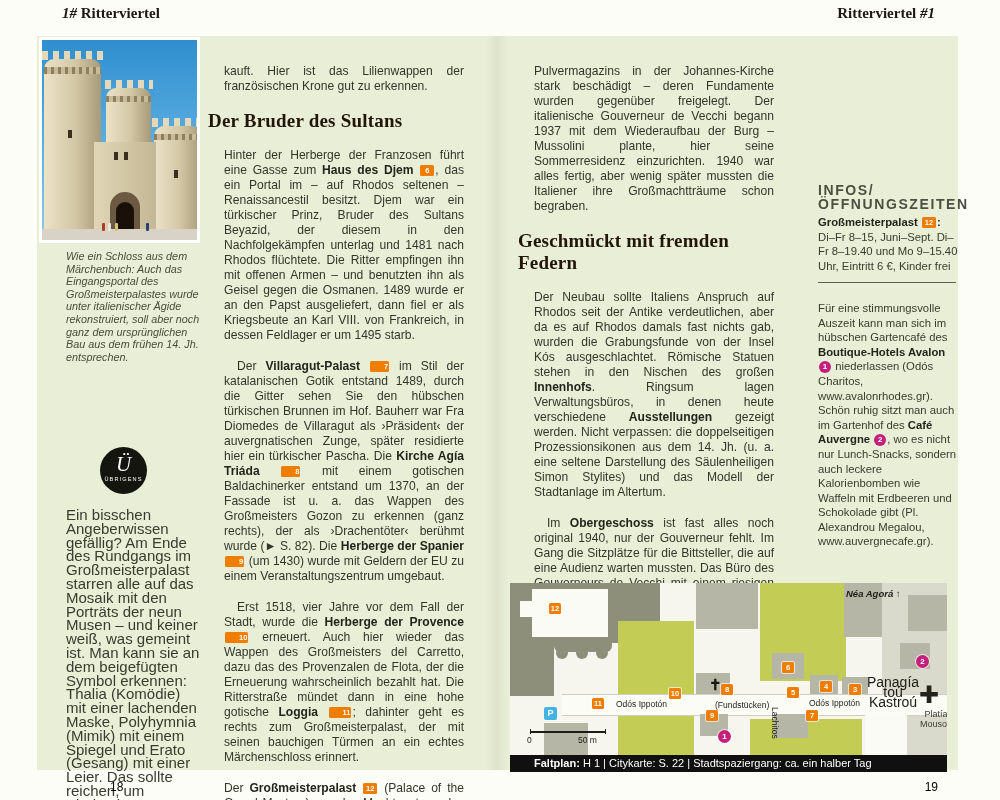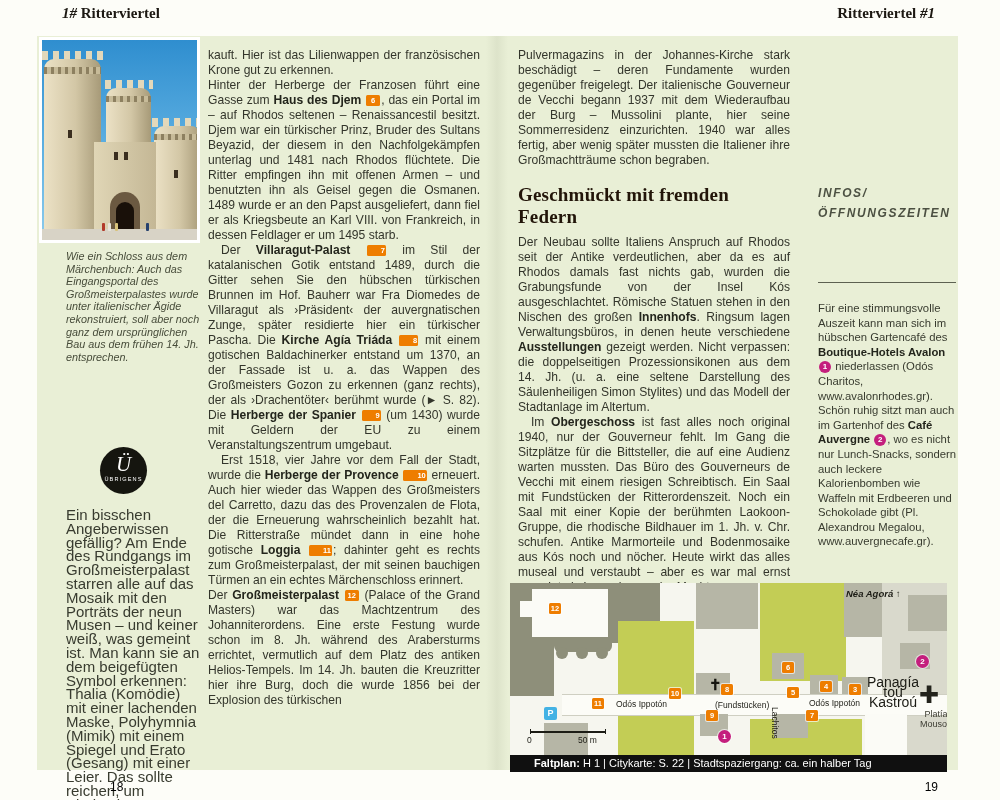--- a/index.html
+++ b/index.html
@@ -28,30 +28,30 @@
   .person{width:3px;height:8px;border-radius:1px;}
   
   .caption{position:absolute;left:66px;top:250px;width:138px;font-style:italic;font-size:10.8px;line-height:12.6px;color:#474c3a;}
   .badge{position:absolute;left:100px;top:447px;width:47px;height:47px;border-radius:50%;background:#15150f;color:#fff;text-align:center;}
   .badge .bl{font-family:"Liberation Serif",serif;font-size:21px;line-height:1;margin-top:7px;font-style:italic;}
   .badge .bt{font-size:5.6px;letter-spacing:1.1px;margin-top:1px;}
   .uebtxt{position:absolute;left:66px;top:508px;width:137px;font-size:15px;line-height:13.8px;color:#383b2f;}
   
   .col{position:absolute;top:48px;width:272px;font-size:12.1px;line-height:15px;color:#33352b;text-align:justify;}
   .c1{left:208px;} .c2{left:518px;}
-  .col p{margin:0;}
+  .col p{margin:16px;}
   .col p.ind{text-indent:13px;}
   h3{font-family:"Liberation Serif",serif;font-size:19px;font-weight:bold;color:#221509;margin:16px 0 7px 0;line-height:22px;text-align:left;letter-spacing:.2px;}
   b{color:#23251c;}
   .sq,.ci{display:inline-block;color:#fff;font-weight:bold;text-align:center;font-family:"Liberation Sans",sans-serif;}
   .sq{min-width:12px;height:11px;background:#ee7d00;font-size:7.5px;line-height:11px;border-radius:1.5px;padding:0 1px;position:relative;top:-1px;margin:0 1px;}
   .ci{width:12px;height:12px;background:#c41f7d;font-size:8px;line-height:12px;border-radius:50%;position:relative;top:-1px;margin:0 1px;}
   
   .sb{position:absolute;left:818px;width:141px;color:#383b2f;}
-  .sb-label{font-size:12px;font-weight:bold;letter-spacing:1.6px;color:#4c5042;line-height:20px;font-style:italic;}
+  .sb-label{font-size:14px;font-weight:bold;letter-spacing:1.6px;color:#4c5042;line-height:14px;}
   .sb-p{font-size:11.3px;line-height:14.5px;text-align:left;}
   .sb-rule{position:absolute;left:818px;top:282px;width:138px;height:1px;background:#5d6151;}
   
   .map{position:absolute;left:510px;top:583px;width:437px;height:189px;}
   .map-canvas{position:absolute;left:0;top:0;width:437px;height:172px;background:#f6f6ef;overflow:hidden;}
   .shape{position:absolute;}
   .olive{background:#8e8f7a;}
   .bld{background:#b6b6a6;}
   .bld2{background:#d9d9cc;}
   .park{background:#c3cd55;}
@@ -118,35 +118,37 @@
   <div class="caption">Wie ein Schloss aus dem Märchenbuch: Auch das Eingangsportal des Großmeisterpalastes wurde unter italienischer Ägide rekonstruiert, soll aber noch ganz dem ursprünglichen Bau aus dem frühen 14. Jh. entsprechen.</div>
 
   <div class="badge">
     <div class="bl">Ü</div>
     <div class="bt">ÜBRIGENS</div>
   </div>
   <div class="uebtxt">Ein bisschen Angeberwissen gefällig? Am Ende des Rundgangs im Großmeisterpalast starren alle auf das Mosaik mit den Porträts der neun Musen – und keiner weiß, was gemeint ist. Man kann sie an dem beigefügten Symbol erkennen: Thalia (Komödie) mit einer lachenden Maske, Polyhymnia (Mimik) mit einem Spiegel und Erato (Gesang) mit einer Leier. Das sollte reichen, um Eindruck zu schinden!</div>
 
   <div class="col c1">
     <p>kauft. Hier ist das Lilienwappen der französischen Krone gut zu erkennen.</p>
+    <h3>Der Bruder des Sultans</h3>
     <p>Hinter der Herberge der Franzosen führt eine Gasse zum <b>Haus des Djem </b><span class="sq">6</span>, das ein Portal im – auf Rhodos seltenen – Renaissancestil besitzt. Djem war ein türkischer Prinz, Bruder des Sultans Beyazid, der diesem in den Nachfolgekämpfen unterlag und 1481 nach Rhodos flüchtete. Die Ritter empfingen ihn mit offenen Armen – und benutzten ihn als Geisel gegen die Osmanen. 1489 wurde er an den Papst ausgeliefert, dann fiel er als Kriegsbeute an Karl VIII. von Frankreich, in dessen Feldlager er um 1495 starb.</p>
     <p class="ind">Der <b>Villaragut-Palast </b><span class="sq">7</span> im Stil der katalanischen Gotik entstand 1489, durch die Gitter sehen Sie den hübschen türkischen Brunnen im Hof. Bauherr war Fra Diomedes de Villaragut als ›Präsident‹ der auvergnatischen Zunge, später residierte hier ein türkischer Pascha. Die <b>Kirche Agía Triáda </b><span class="sq">8</span> mit einem gotischen Baldachinerker entstand um 1370, an der Fassade ist u. a. das Wappen des Großmeisters Gozon zu erkennen (ganz rechts), der als ›Drachentöter‹ berühmt wurde (► S. 82). Die <b>Herberge der Spanier </b><span class="sq">9</span> (um 1430) wurde mit Geldern der EU zu einem Veranstaltungszentrum umgebaut.</p>
     <p class="ind">Erst 1518, vier Jahre vor dem Fall der Stadt, wurde die <b>Herberge der Provence </b><span class="sq">10</span> erneuert. Auch hier wieder das Wappen des Großmeisters del Carretto, dazu das des Provenzalen de Flota, der die Erneuerung wahrscheinlich bezahlt hat. Die Ritterstraße mündet dann in eine hohe gotische <b>Loggia </b><span class="sq">11</span>; dahinter geht es rechts zum Großmeisterpalast, der mit seinen bauchigen Türmen an ein echtes Märchenschloss erinnert.</p>
     <p>Der <b>Großmeisterpalast </b><span class="sq">12</span> (Palace of the Grand Masters) war das Machtzentrum des Johanniterordens. Eine erste Festung wurde schon im 8. Jh. während des Arabersturms errichtet, vermutlich auf dem Platz des antiken Helios-Tempels. Im 14. Jh. bauten die Kreuzritter hier ihre Burg, doch die wurde 1856 bei der Explosion des türkischen</p>
   </div>
 
   <div class="col c2">
     <p>Pulvermagazins in der Johannes-Kirche stark beschädigt – deren Fundamente wurden gegenüber freigelegt. Der italienische Gouverneur de Vecchi begann 1937 mit dem Wiederaufbau der Burg – Mussolini plante, hier seine Sommerresidenz einzurichten. 1940 war alles fertig, aber wenig später mussten die Italiener ihre Großmachtträume schon begraben.</p>
     <h3>Geschmückt mit fremden Federn</h3>
     <p>Der Neubau sollte Italiens Anspruch auf Rhodos seit der Antike verdeutlichen, aber da es auf Rhodos damals fast nichts gab, wurden die Grabungsfunde von der Insel Kós ausgeschlachtet. Römische Statuen stehen in den Nischen des großen <b>Innenhofs</b>. Ringsum lagen Verwaltungsbüros, in denen heute verschiedene <b>Ausstellungen</b> gezeigt werden. Nicht verpassen: die doppelseitigen Prozessionsikonen aus dem 14. Jh. (u. a. eine seltene Darstellung des Säulenheiligen Simon Stylites) und das Modell der Stadtanlage im Altertum.</p>
     <p class="ind">Im <b>Obergeschoss</b> ist fast alles noch original 1940, nur der Gouverneur fehlt. Im Gang die Sitzplätze für die Bittsteller, die auf eine Audienz warten mussten. Das Büro des Gouverneurs de Vecchi mit einem riesigen Schreibtisch. Ein Saal mit Fundstücken der Ritterordenszeit. Noch ein Saal mit einer Kopie der berühmten Laokoon-Gruppe, die rhodische Bildhauer im 1. Jh. v. Chr. schufen. Antike Marmorteile und Bodenmosaike aus Kós noch und nöcher. Heute wirkt das alles museal und verstaubt – aber es war mal ernst gemeint als Inszenierung der Macht.</p>
   </div>
 
   <div class="sb" style="top:183px;">
     <div class="sb-label">INFOS/ÖFFNUNGSZEITEN</div>
+    <p class="sb-p" style="margin:4px 0 0 0;"><b>Großmeisterpalast </b><span class="sq">12</span><b>:</b> Di–Fr 8–15, Juni–Sept. Di–Fr 8–19.40 und Mo 9–15.40 Uhr, Eintritt 6 €, Kinder frei</p>
   </div>
   <div class="sb-rule"></div>
   <div class="sb" style="top:296px;">
     <p class="sb-p" style="margin:5px 0 0 0;">Für eine stimmungsvolle Auszeit kann man sich im hübschen Gartencafé des <b>Boutique-Hotels Avalon </b><span class="ci">1</span> niederlassen (Odós Charitos, www.avalonrhodes.gr). Schön ruhig sitzt man auch im Gartenhof des <b>Café Auvergne </b><span class="ci">2</span>, wo es nicht nur Lunch-Snacks, sondern auch leckere Kalorienbomben wie Waffeln mit Erdbeeren und Schokolade gibt (Pl. Alexandrou Megalou, www.auvergnecafe.gr).</p>
   </div>
 
   <div class="map">
     <div class="map-canvas" id="map-canvas">
 
       <div class="shape olive" style="left:0;top:0;width:150px;height:60px;"></div>

